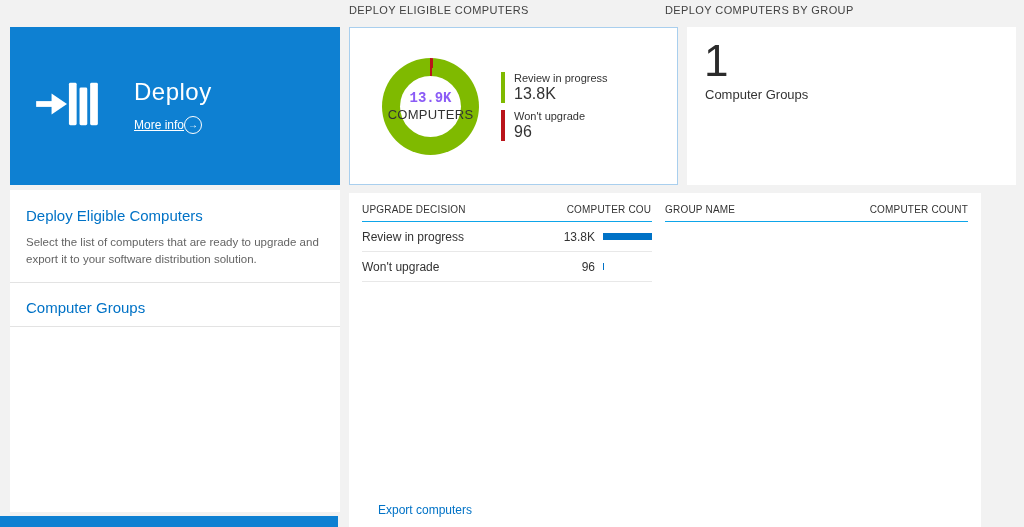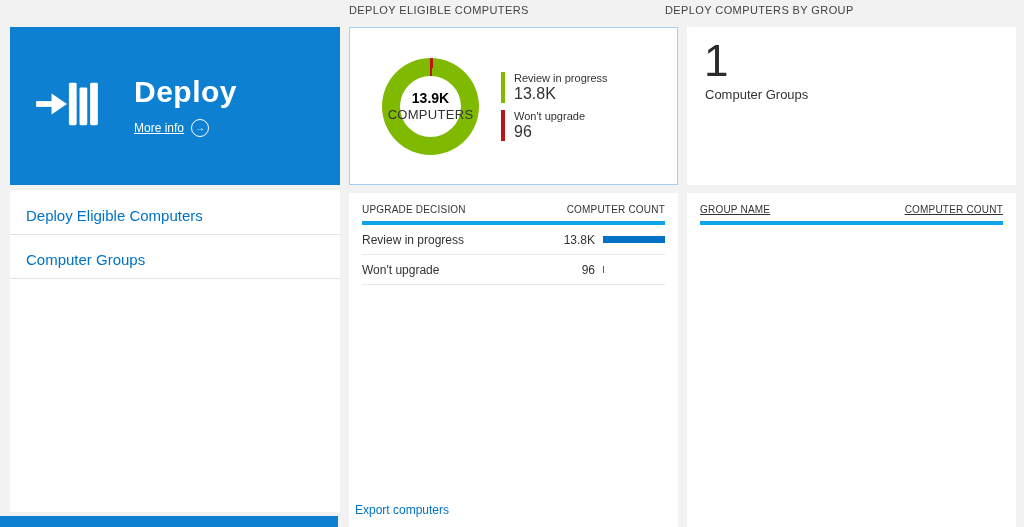--- a/index.html
+++ b/index.html
@@ -12,22 +12,22 @@
     position:absolute;top:4px;font-size:11px;color:#424242;
     letter-spacing:.4px;white-space:nowrap;
   }
   
   #left-tile{
     position:absolute;left:10px;top:27px;width:330px;height:158px;
     background:#0e80d2;color:#fff;display:flex;align-items:center;cursor:pointer;
   }
   .tile-icon{margin-left:26px;flex:0 0 auto;}
   .tile-text{margin-left:36px;}
-  .tile-title{font-size:30px;font-weight:700;letter-spacing:.5px;}
-  .more-info{margin-top:10px;display:flex;align-items:center;gap:7px;font-size:12px;}
+  .tile-title{font-size:24px;font-weight:400;letter-spacing:.5px;}
+  .more-info{margin-top:10px;display:flex;align-items:center;font-size:12px;}
   .more-info-link{color:#fff;text-decoration:underline;cursor:pointer;}
   .arrow-circle{
     width:16px;height:16px;border:1px solid #fff;border-radius:50%;
     display:inline-flex;align-items:center;justify-content:center;
     font-size:10px;line-height:1;color:#fff;
   }
   #left-panel{
     position:absolute;left:10px;top:190px;width:330px;height:322px;background:#fff;
   }
   .panel-inner{padding:17px 16px 0;}
@@ -43,53 +43,53 @@
     background:#fff;border:1px solid #a9cfee;display:flex;align-items:center;cursor:pointer;
   }
   .donut{
     width:97px;height:97px;border-radius:50%;margin-left:32px;
     display:flex;align-items:center;justify-content:center;flex:0 0 auto;
   }
   .donut-hole{
     width:61px;height:61px;background:#fff;border-radius:50%;
     display:flex;flex-direction:column;align-items:center;justify-content:center;
   }
-  .donut-value{font-size:14px;font-weight:bold;color:#000000;}
+  .donut-value{font-size:14px;font-weight:bold;color:#8b5cf6;font-family:Liberation Mono, monospace;}
   .donut-label{font-size:13px;color:#333;letter-spacing:.3px;margin-top:1px;}
   .legend{margin-left:22px;display:flex;flex-direction:column;gap:7px;}
   .legend-item{display:flex;}
   .legend-bar{width:4px;margin-right:9px;flex:0 0 auto;}
   .legend-text{display:flex;flex-direction:column;}
   .l-label{font-size:11px;color:#333;}
   .l-value{font-size:16px;color:#333;margin-top:1px;}
   #right-card{
     position:absolute;left:687px;top:27px;width:329px;height:158px;background:#fff;cursor:pointer;
   }
   .big-number{font-size:44px;color:#2b2b2b;margin:10px 0 2px 17px;line-height:1.1;}
   .big-number-label{font-size:13px;color:#333;margin-left:18px;}
   
   .lower-panel{position:absolute;top:193px;height:334px;background:#fff;}
   #mid-panel{left:349px;width:329px;}
-  #right-panel{left:687px;width:329px;text-decoration:underline;}
+  #right-panel{left:652px;width:329px;}
   .table{padding:0 13px;}
   .thead{
     display:flex;justify-content:space-between;align-items:flex-end;
     padding:11px 0 6px;font-size:10px;color:#333;letter-spacing:.2px;
-    border-bottom:4px solid #0ea5e9;
+    border-bottom:1px solid #0ea5e9;
   }
   .trow{
     display:flex;justify-content:space-between;align-items:center;
     height:29px;border-bottom:1px solid #e8e8e8;font-size:12px;color:#333;cursor:pointer;
   }
   .cell-right{display:flex;align-items:center;}
   .cell-value{width:42px;text-align:right;margin-right:8px;font-size:12px;}
   .bar-wrap{width:62px;height:7px;display:flex;}
   .bar{height:7px;}
   .export-link{
-    position:absolute;left:6px;bottom:10px;color:#0072c6;font-size:12px;cursor:pointer;
+    position:absolute;left:29px;bottom:10px;color:#0072c6;font-size:12px;cursor:pointer;
   }
 </style>
 </head>
 <body>
 
 <div class="col-header" style="left:349px">DEPLOY ELIGIBLE COMPUTERS</div>
 <div class="col-header" style="left:665px">DEPLOY COMPUTERS BY GROUP</div>
 
 <div id="left-tile">
   <span class="tile-icon">
@@ -106,20 +106,21 @@
     <div class="more-info">
       <span class="more-info-link">More info</span>
       <span class="arrow-circle">→</span>
     </div>
   </span>
 </div>
 
 <div id="left-panel">
   <div class="panel-inner">
     <h2 class="section-heading">Deploy Eligible Computers</h2>
+    <p class="section-para">Select the list of computers that are ready to upgrade and export it to your software distribution solution.</p>
     <hr class="divider">
     <h2 class="section-heading">Computer Groups</h2>
     <hr class="divider">
   </div>
 </div>
 <div id="left-strip"></div>
 
 <div id="mid-card">
   <div class="donut" style="background: conic-gradient(rgb(186, 20, 26) 0deg, rgb(186, 20, 26) 3deg, rgb(127, 186, 0) 3deg, rgb(127, 186, 0) 360deg);">
     <div class="donut-hole">

